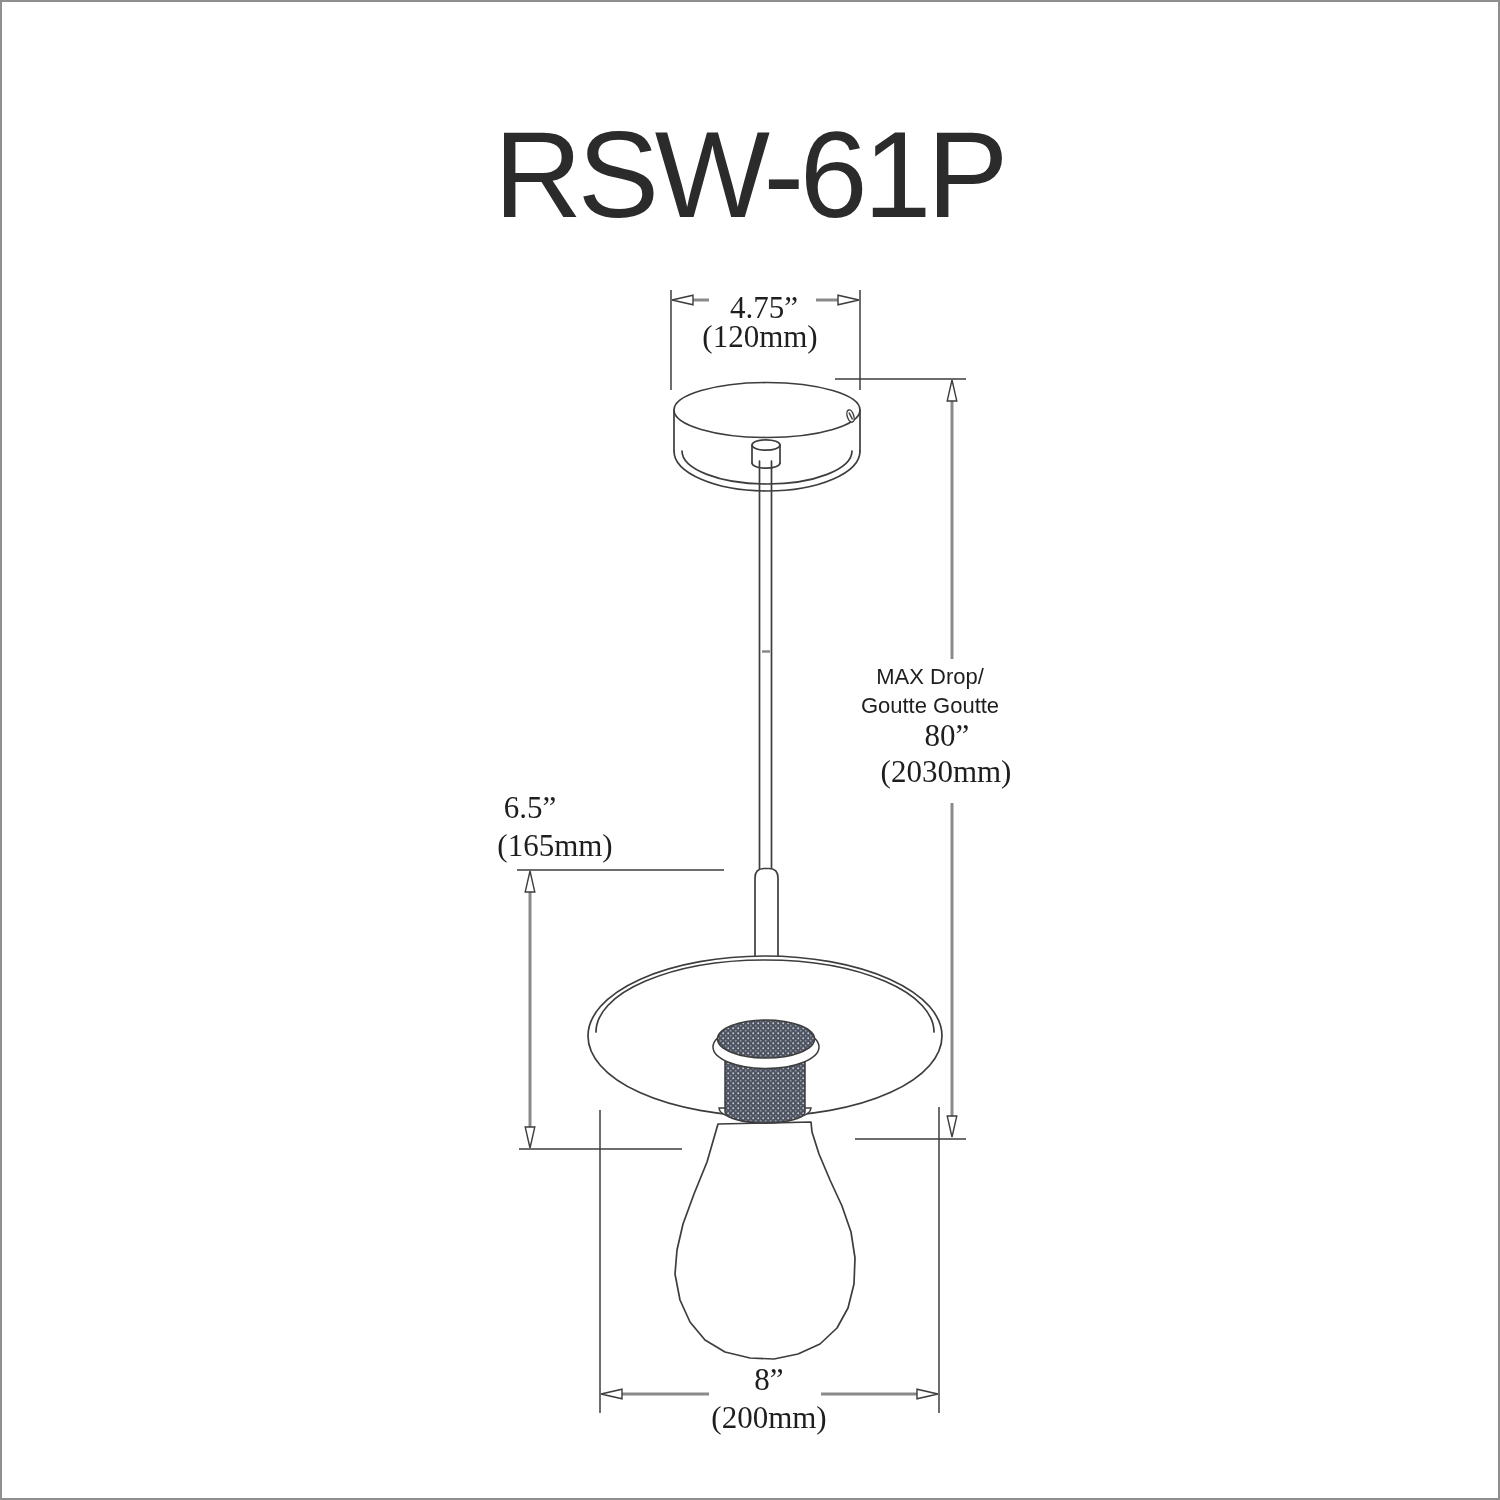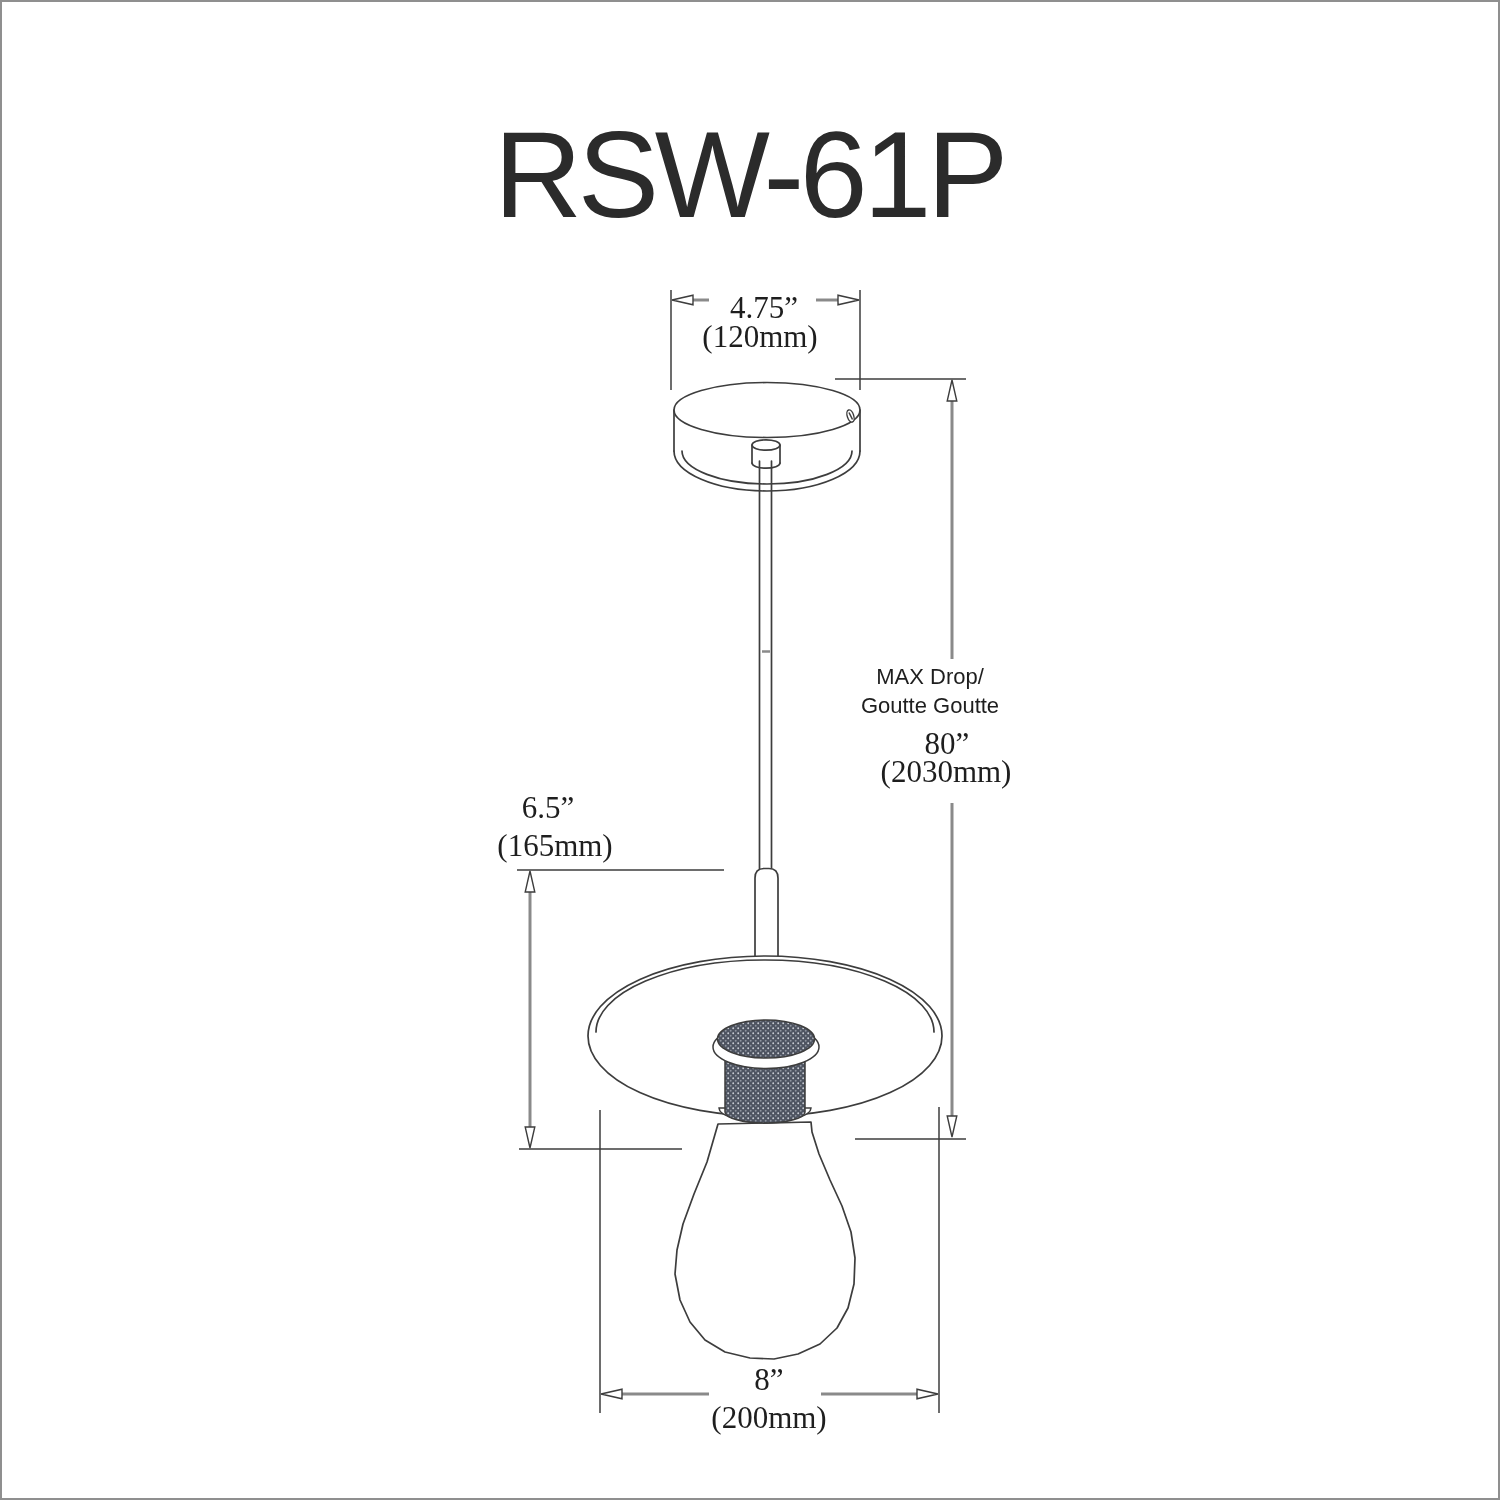--- a/index.html
+++ b/index.html
@@ -123,24 +123,24 @@
       <polygon class="arrow" points="599,1392 620,1387.2 620,1396.8"></polygon>
       <polygon class="arrow" points="936,1392 915,1387.2 915,1396.8"></polygon>
     </g>
   </svg>
 
   <div class="title">RSW-61P</div>
 
   <div class="label serif" style="left:762px; top:256px;margin-top:32px;">4.75”</div>
   <div class="label serif" style="left:758px; top:295px;margin-top:22px;">(120mm)</div>
 
-  <div class="label serif" style="left:546px; top:788px;">6.5”</div>
+  <div class="label serif" style="left:528px; top:788px;">6.5”</div>
   <div class="label serif" style="left:553px; top:826px;">(165mm)</div>
 
   <div class="label sans" style="left:928px; top:662px;">MAX Drop/</div>
   <div class="label sans" style="left:928px; top:691px;">Goutte Goutte</div>
-  <div class="label serif" style="left:945px; top:716px;margin-top:8px;">80”</div>
+  <div class="label serif" style="left:945px; top:716px;">80”</div>
   <div class="label serif" style="left:944px; top:752px;">(2030mm)</div>
 
   <div class="label serif" style="left:767px; top:1360px;">8”</div>
   <div class="label serif" style="left:767px; top:1398px;">(200mm)</div>
 
 </div>
 
 </body></html>

